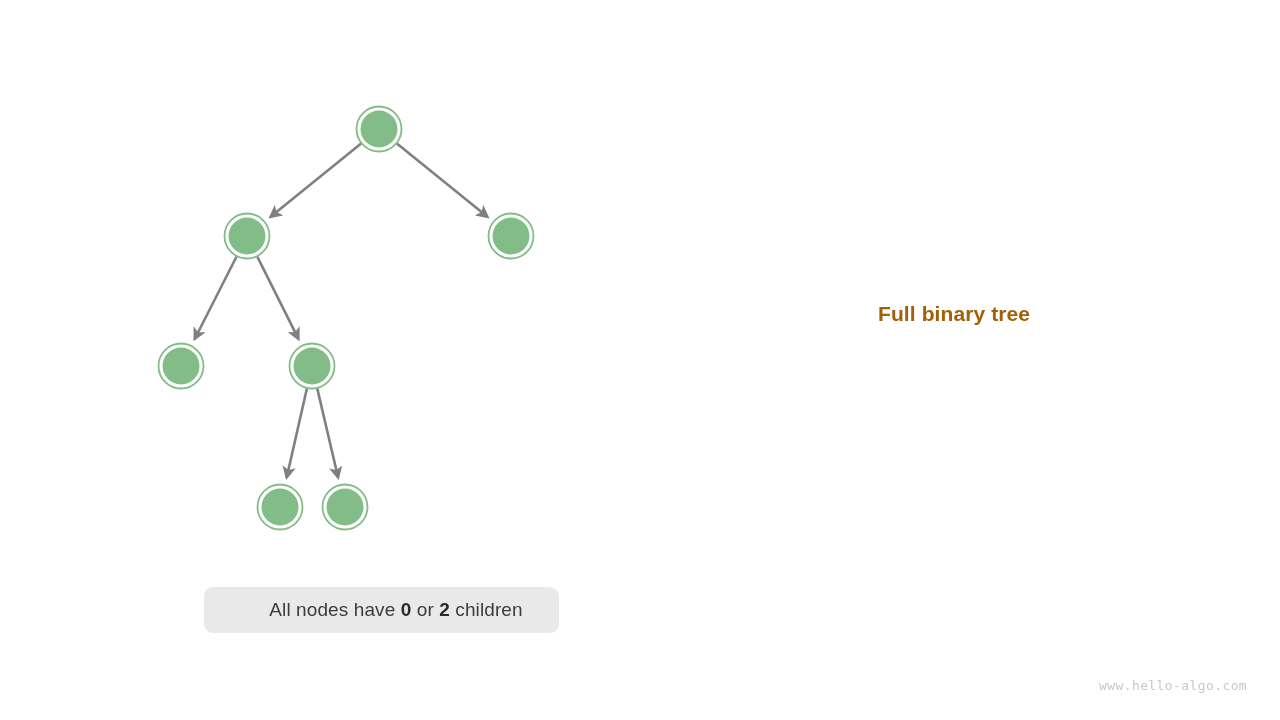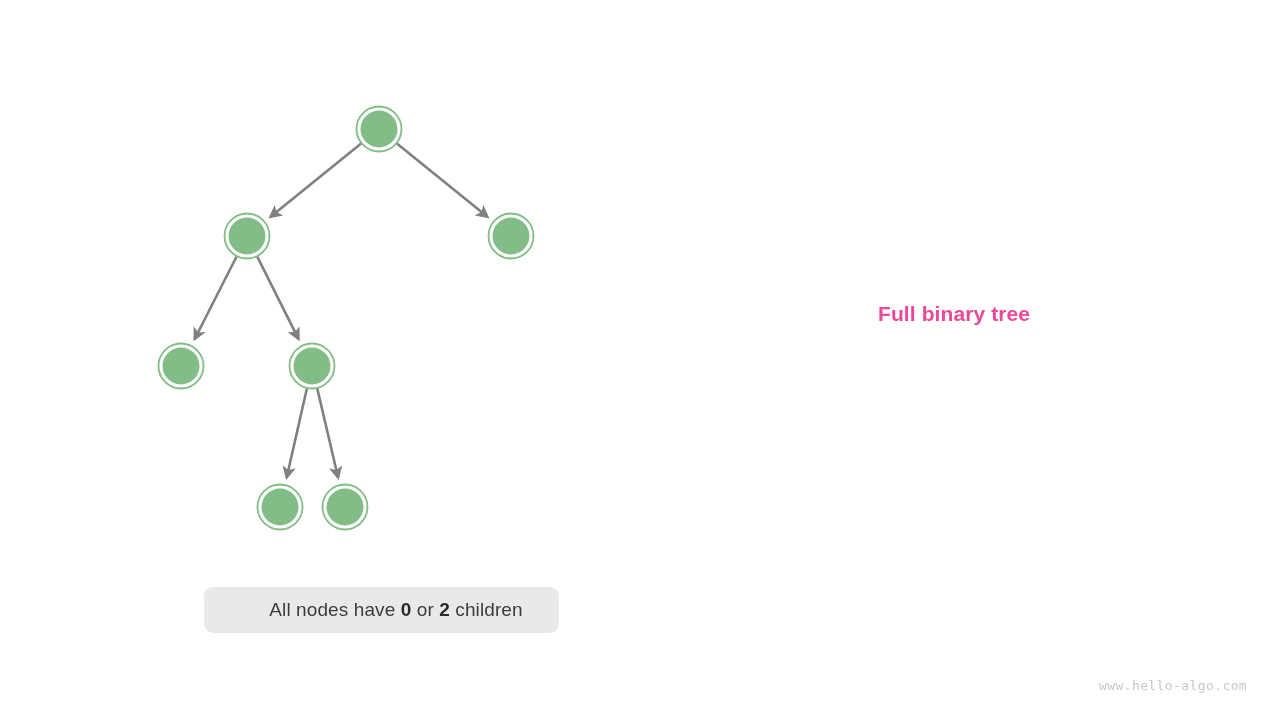--- a/index.html
+++ b/index.html
@@ -31,21 +31,21 @@
     height: 720px;
     display: block;
   }
 
   .diagram-title {
     position: absolute;
     left: 878px;
     top: 302px;
     font-size: 21px;
     font-weight: bold;
-    color: #ec4899;
+    color: #a16207;
     letter-spacing: 0.1px;
     white-space: nowrap;
   }
 
   .caption-pill {
     position: absolute;
     left: 204px;
     top: 587px;
     width: 355px;
     height: 46px;

